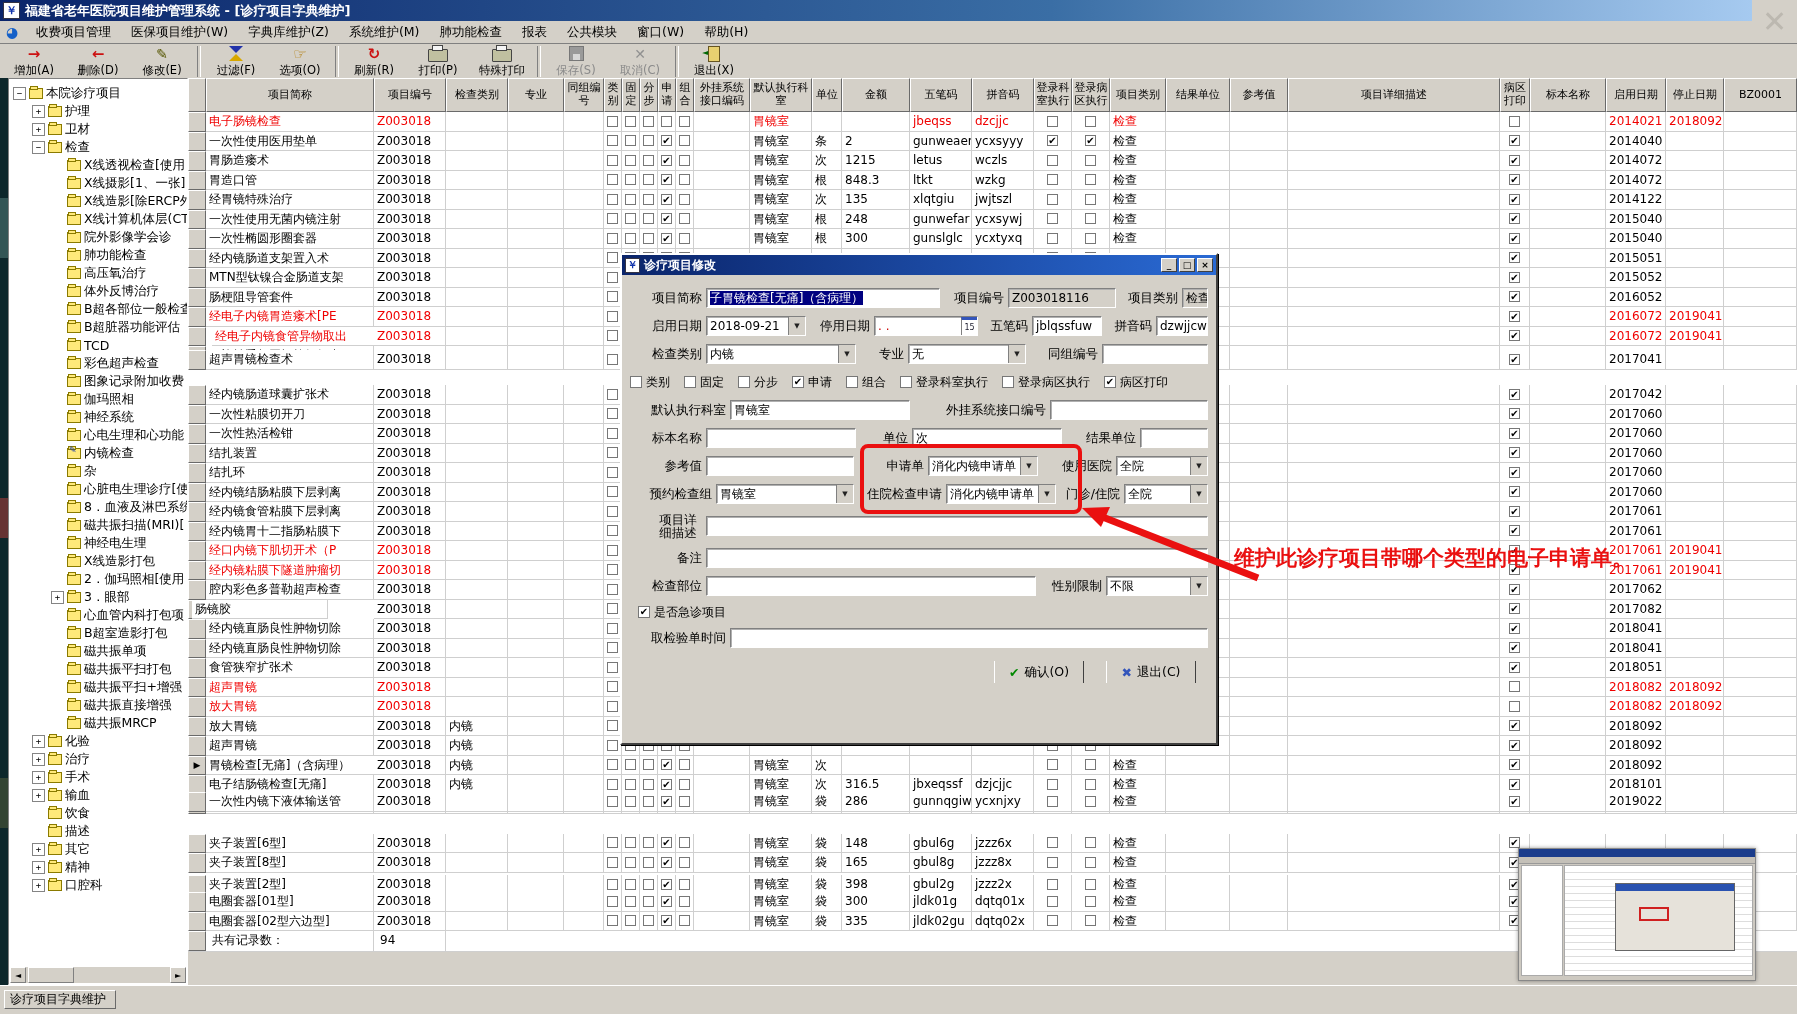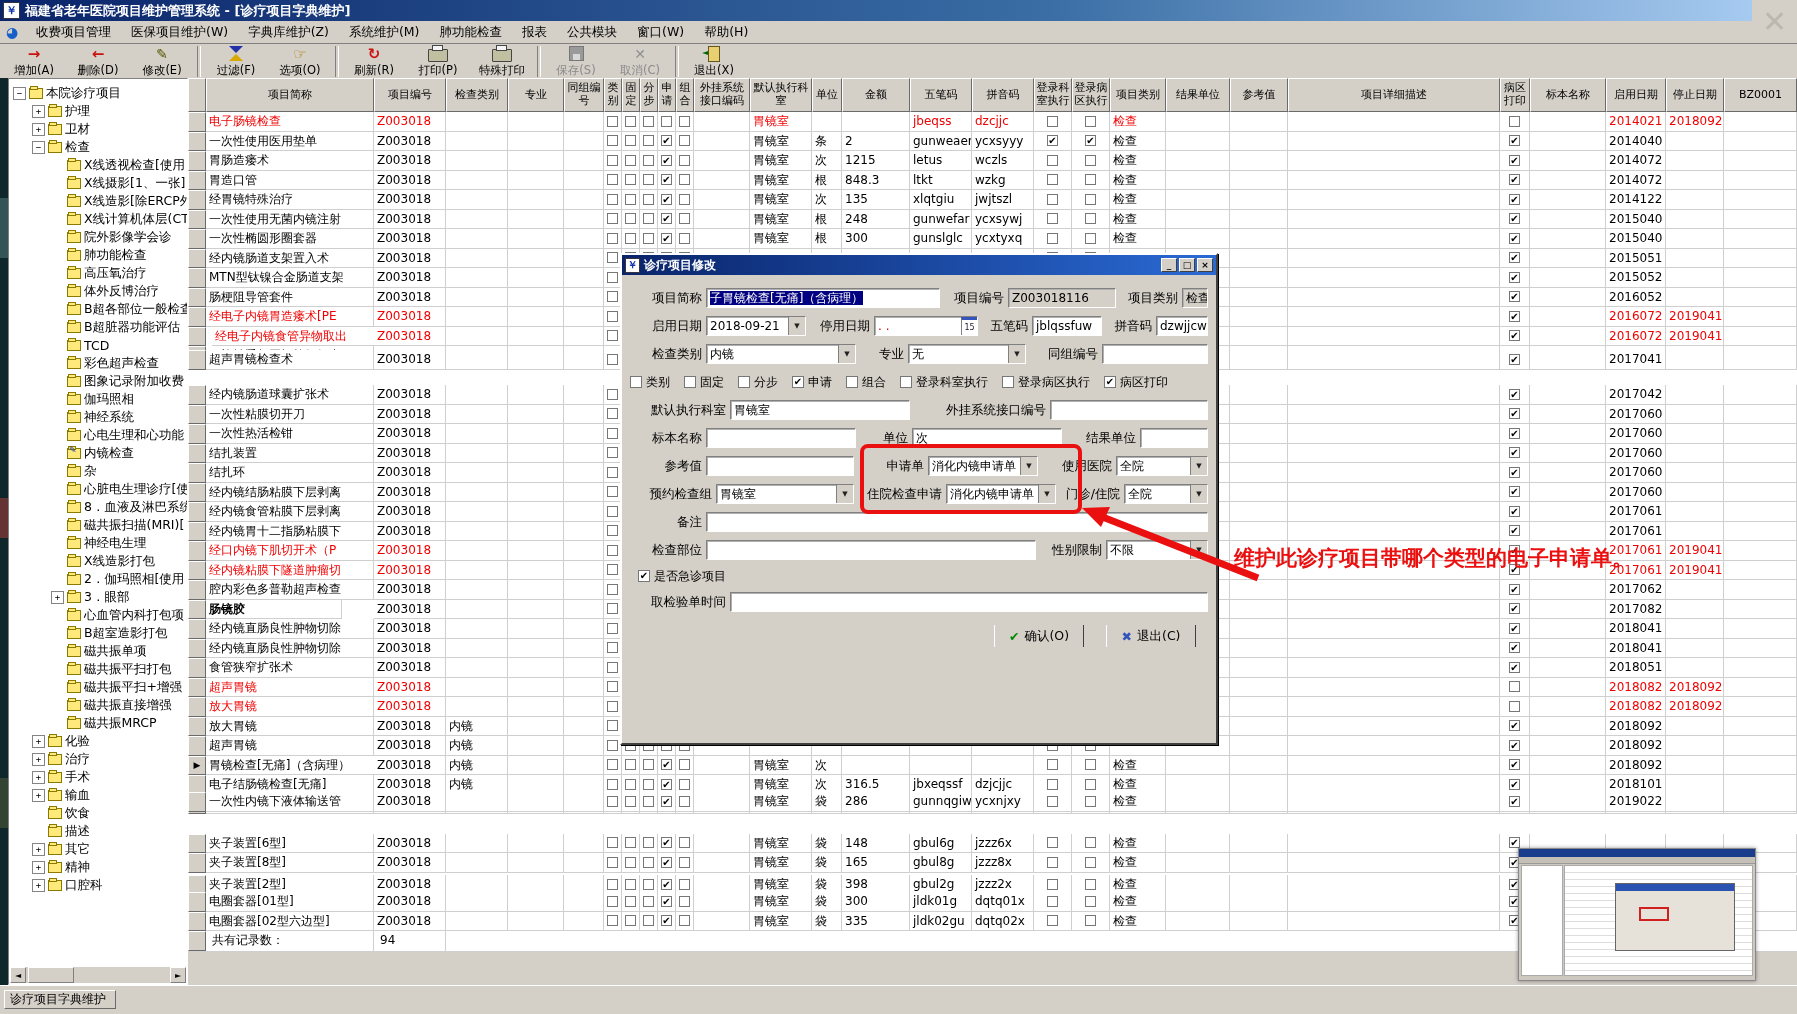--- a/index.html
+++ b/index.html
@@ -1622,21 +1622,21 @@
       <div class="tc cbc" style="left: 1312px; width: 30px;">
         <span class="cbx">✔</span>
       </div>
       <div class="tc" style="left: 1342px; width: 76px;"></div>
       <div class="tc" style="left: 1418px; width: 60px;">2017062</div>
       <div class="tc" style="left: 1478px; width: 58px;"></div>
       <div class="tc" style="left: 1536px; width: 73px;"></div>
     </div>
     <div class="trow" style="top: 487.5px;">
       <div class="rh"></div>
-      <div class="tc" style="left: 18px; width: 136px; font-weight: bold;">肠镜胶</div>
+      <div class="tc" style="left: 4px; width: 136px;">肠镜胶</div>
       <div class="tc" style="left: 186px; width: 72px;">Z003018</div>
       <div class="tc" style="left: 258px; width: 62px;"></div>
       <div class="tc" style="left: 320px; width: 56px;"></div>
       <div class="tc" style="left: 376px; width: 40px;"></div>
       <div class="tc cbc" style="left: 416px; width: 18px;">
         <span class="cbx"></span>
       </div>
       <div class="tc cbc" style="left: 434px; width: 18px;">
         <span class="cbx"></span>
       </div>
@@ -2537,20 +2537,24 @@
       <span class="fld dd" style="width:110px">
           <span class="v">消化内镜申请单</span>
           <span class="dab">▼</span>
         </span>
       <span class="dlab" style="width:64px">门诊/住院</span>
       <span class="fld dd" style="flex:1">
           <span class="v">全院</span>
           <span class="dab">▼</span>
         </span>
     </div>
+    <div class="drow" style="height:30px">
+      <span class="dlab2" style="width:48px;margin-left:24px">项目详<br>细描述</span>
+      <span class="fld" style="flex:1"></span>
+    </div>
     <div class="drow">
       <span class="dlab" style="width:72px">备注</span>
       <span class="fld" style="flex:1"></span>
     </div>
     <div class="drow">
       <span class="dlab" style="width:72px">检查部位</span>
       <span class="fld" style="width:330px"></span>
       <span class="dlab" style="width:66px">性别限制</span>
       <span class="fld dd" style="flex:1">
           <span class="v">不限</span>

